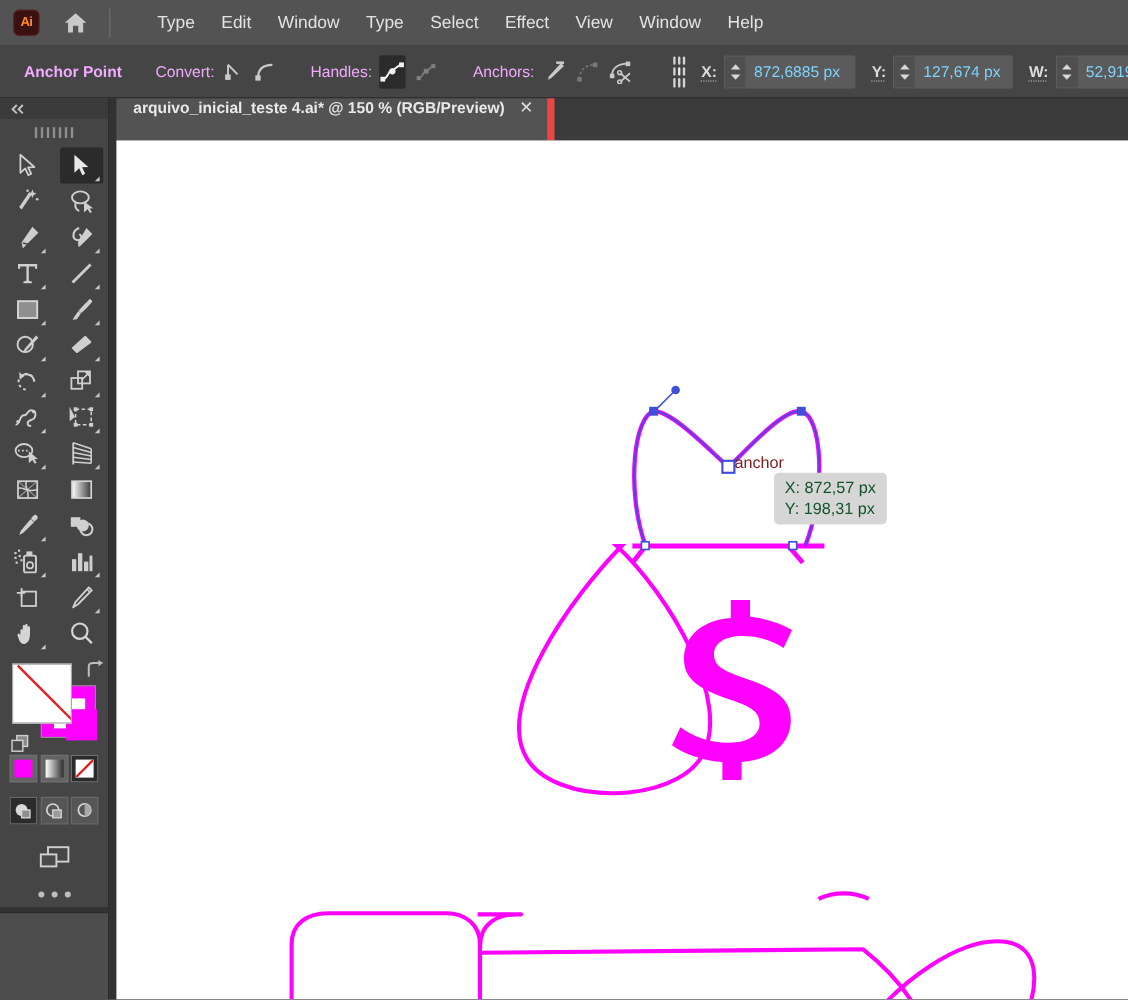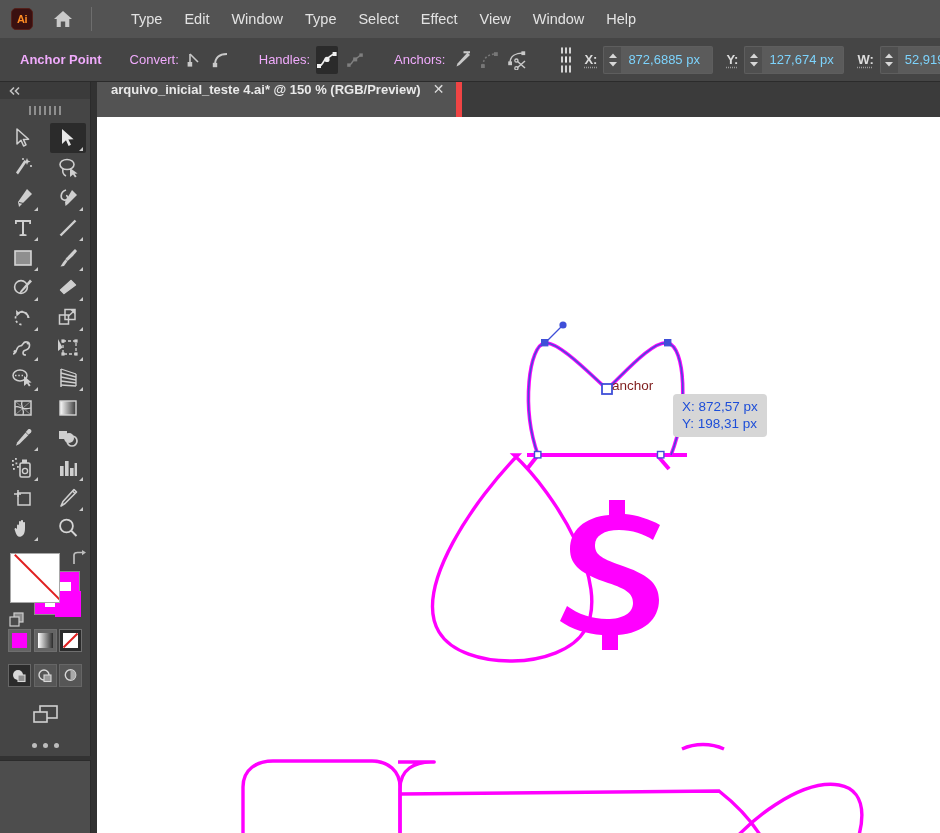--- a/index.html
+++ b/index.html
@@ -189,24 +189,24 @@
   
   .canvas {
     position: absolute; left: 97px; top: 117px;
     width: 843px; height: 716px;
     background: #ffffff;
     overflow: hidden;
   }
   .canvas svg { position: absolute; left: 0; top: 0; }
 
   .tooltip {
-    position: absolute; left: 576px; top: 277px;
+    position: absolute; left: 548px; top: 277px;
     background: #d6d6d6; border-radius: 4px;
     padding: 4px 9px 5px 9px;
-    color: #1d4ed8; font-size: 13.5px; line-height: 17px;
+    color: #14532d; font-size: 13.5px; line-height: 17px;
     white-space: nowrap;
   }
   .sg-label {
     position: absolute; left: 515px; top: 261px;
     color: #7f1d1d; font-size: 13.5px; white-space: nowrap;
   }
 </style>
 </head>
 <body>
 

